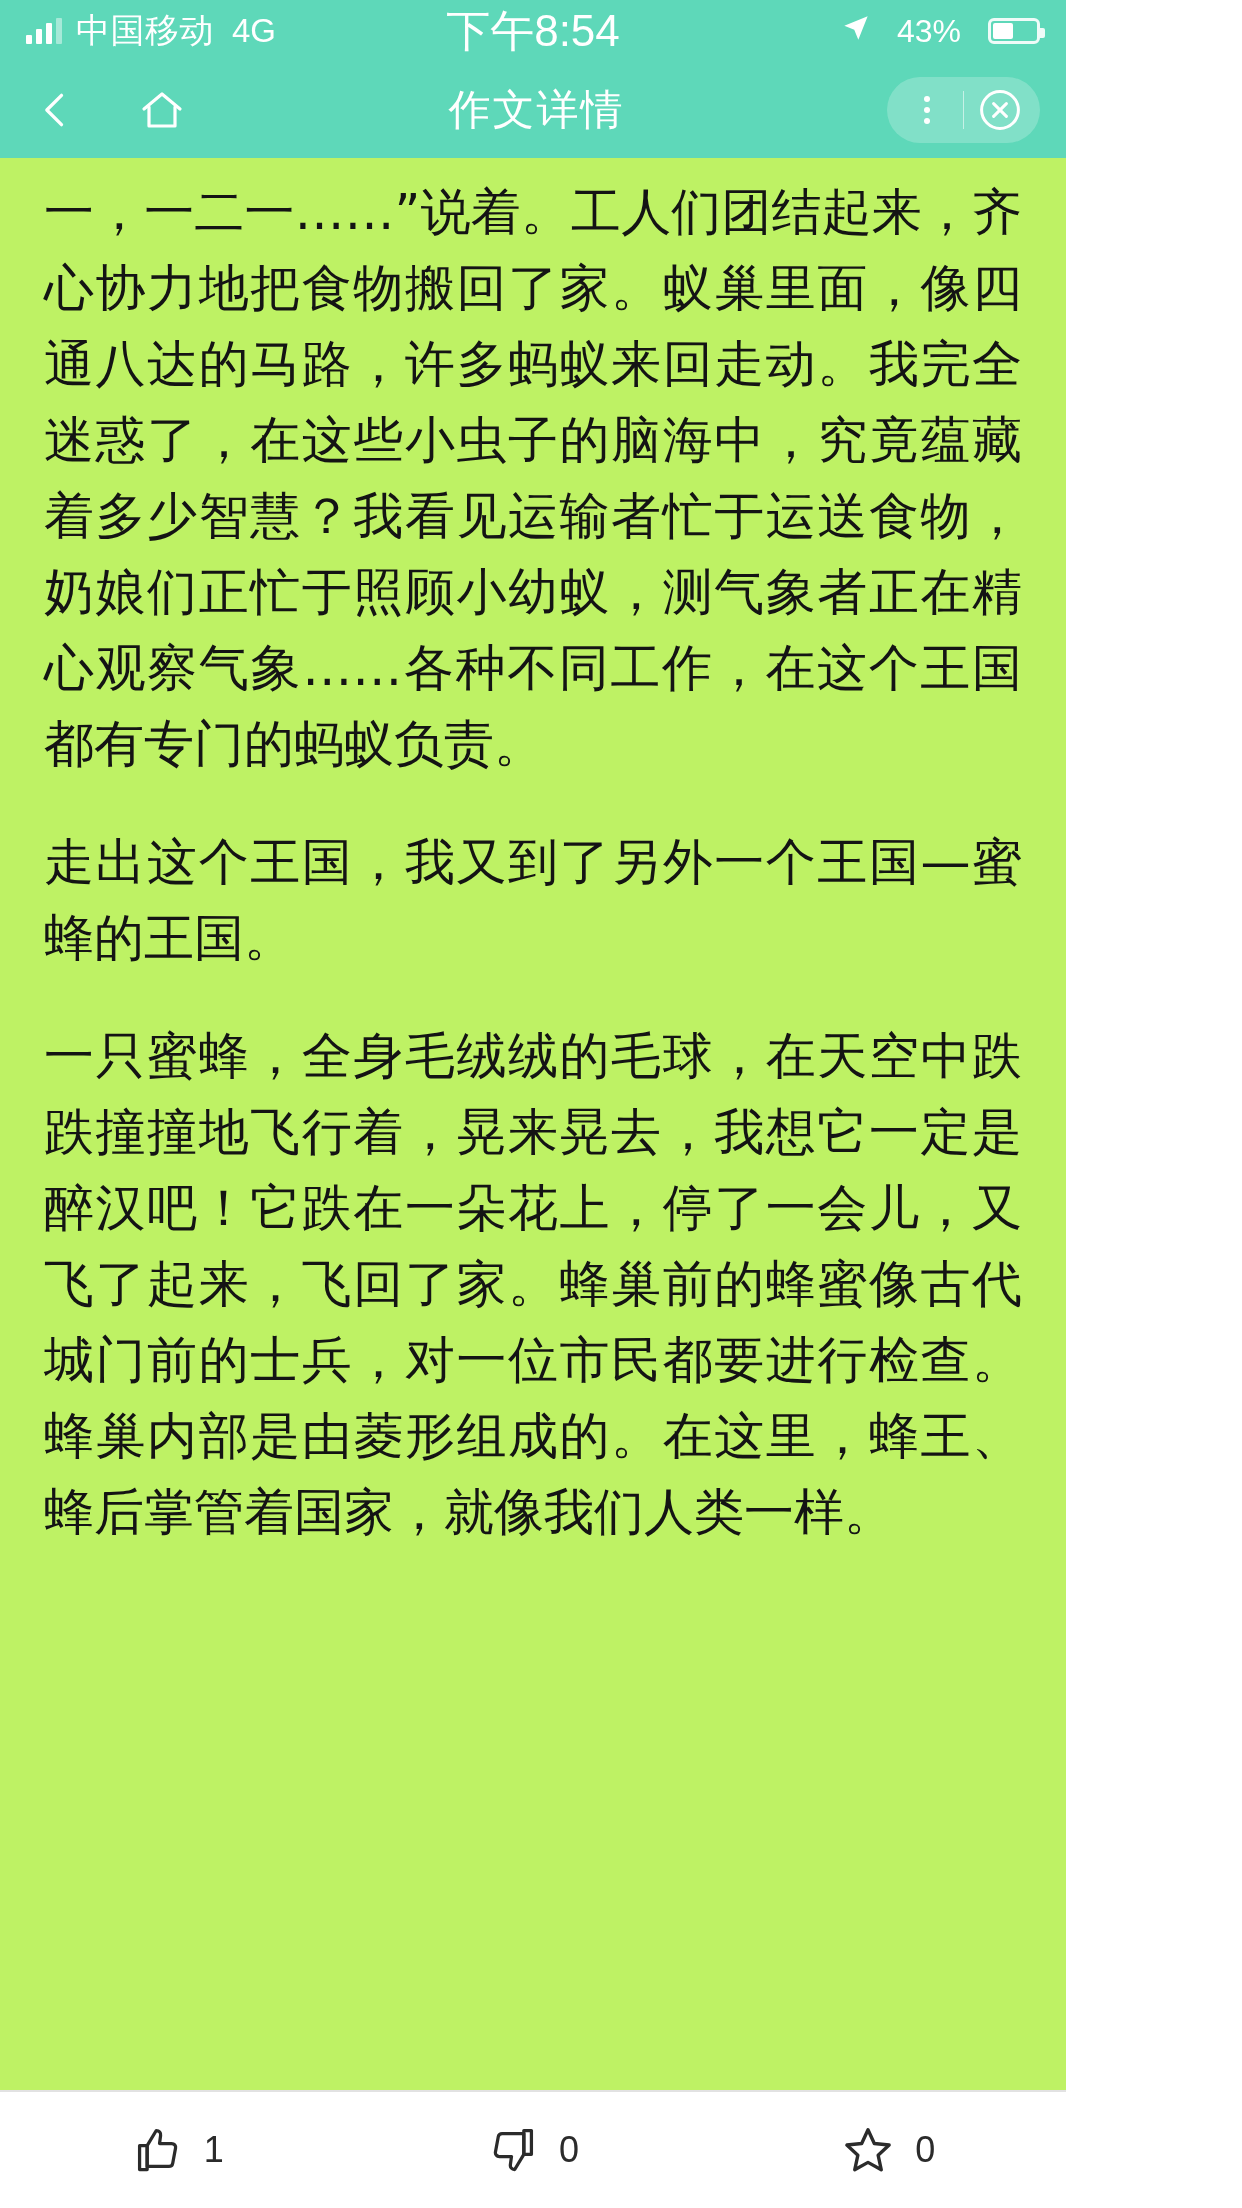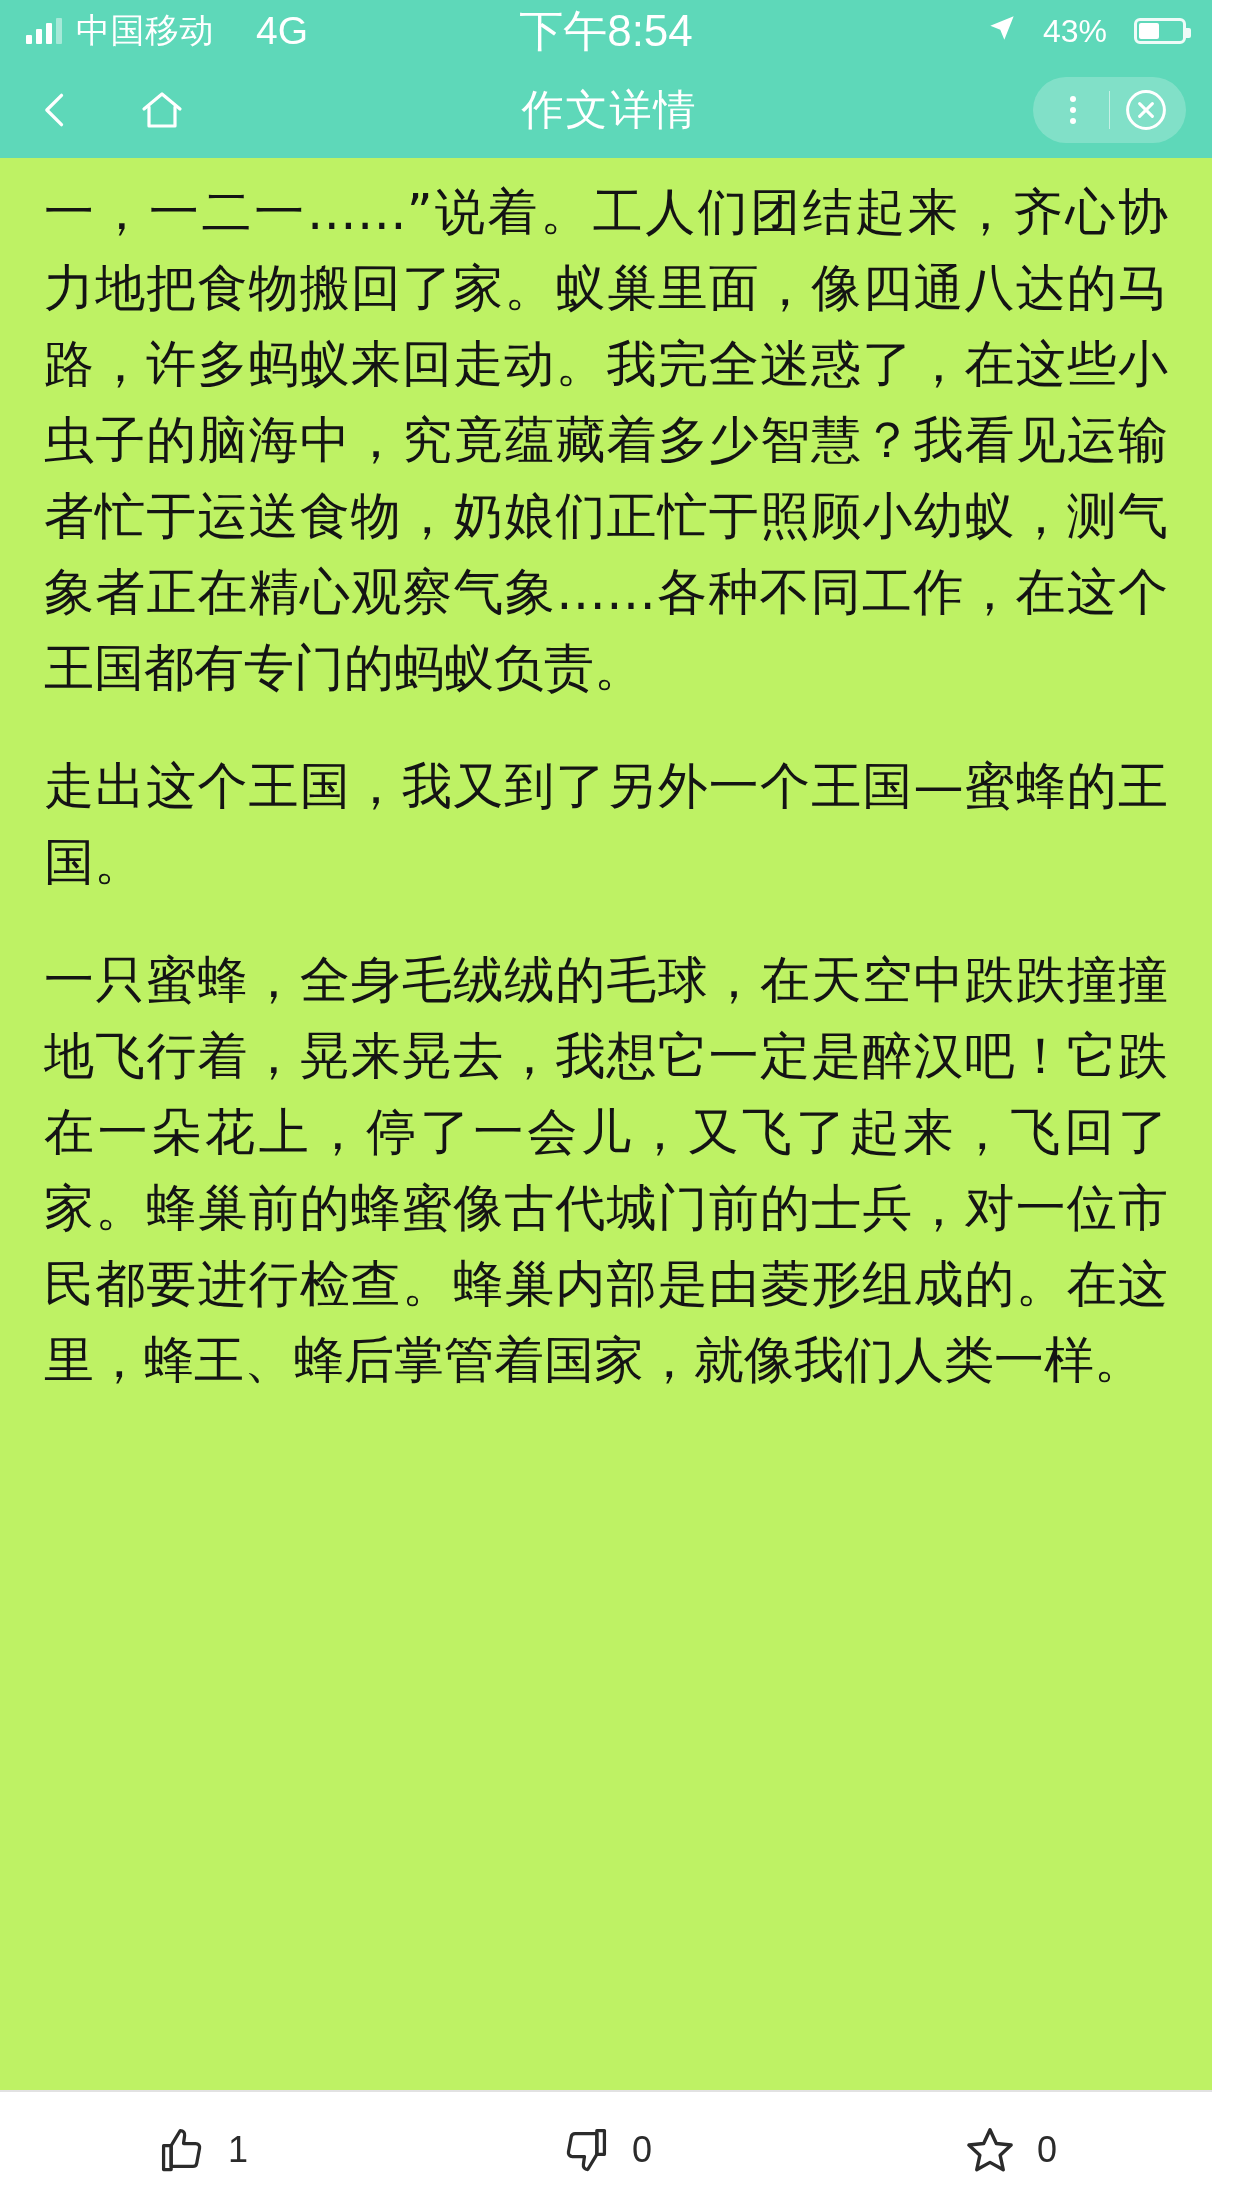--- a/index.html
+++ b/index.html
@@ -5,21 +5,21 @@
   * { box-sizing: border-box; margin: 0; padding: 0; }
   html, body {
     width: 1242px;
     height: 2208px;
     background: #ffffff;
     font-family: "Liberation Sans", sans-serif;
     overflow: hidden;
   }
   .phone {
     position: relative;
-    width: 1212px;
+    width: 1066px;
     height: 2208px;
     display: flex;
     flex-direction: column;
     background: #ffffff;
   }
 
   
   .status-bar {
     height: 62px;
     flex: 0 0 62px;
@@ -46,21 +46,21 @@
     display: block;
     width: 6px;
     background: #ffffff;
     border-radius: 1px;
   }
   .signal-bars i:nth-child(1) { height: 9px; }
   .signal-bars i:nth-child(2) { height: 15px; }
   .signal-bars i:nth-child(3) { height: 21px; }
   .signal-bars i:nth-child(4) { height: 26px; background: rgba(255,255,255,.45); }
   .carrier { font-size: 34px; letter-spacing: .5px; }
-  .network { font-size: 39px; margin-left: 28px; }
+  .network { font-size: 33px; margin-left: 4px; }
   .status-center {
     position: absolute;
     left: 0; right: 0;
     text-align: center;
     font-size: 44px;
     font-weight: 500;
     pointer-events: none;
   }
   .status-right {
     margin-left: auto;

